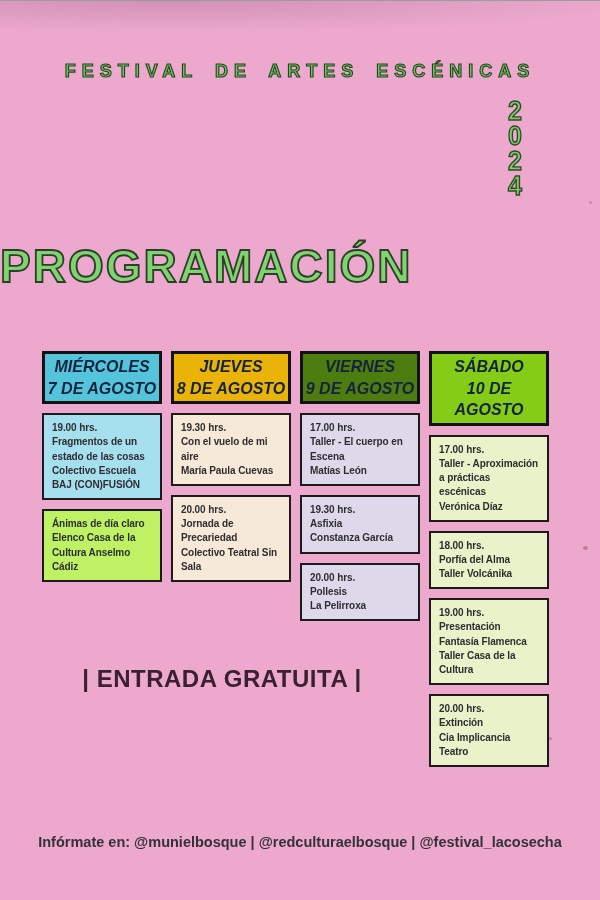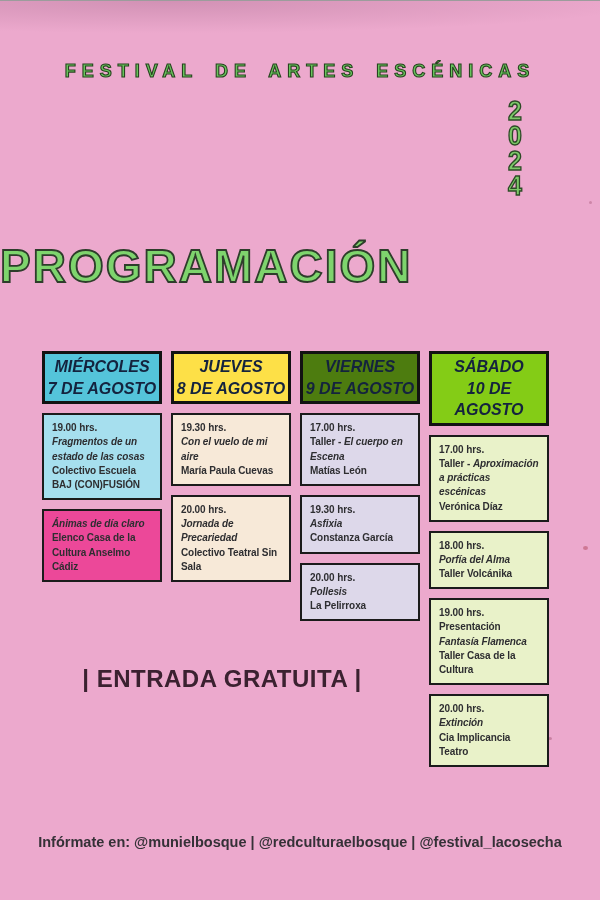--- a/index.html
+++ b/index.html
@@ -43,21 +43,21 @@
   .day-header{
     border:3px solid #121212;min-height:38px;padding:2px 1px;
     display:flex;flex-direction:column;justify-content:center;align-items:center;
     text-align:center;color:#14233e;font-weight:bold;font-size:16px;line-height:1.35;font-style:italic;
   }
   .event-card{
     border:2px solid #1b1b1b;padding:6px 8px;
     font-size:10px;font-weight:bold;color:#2e2e31;line-height:1.42;
     letter-spacing:-0.1px;
   }
-  .ev-title{font-style:italic;}
+  .ev-title{}
   .free-entry{
     position:absolute;top:664px;left:50px;width:344px;text-align:center;
     font-size:24px;font-weight:bold;color:#3b2130;letter-spacing:.5px;white-space:nowrap;
   }
   .footer-line{
     position:absolute;top:833px;left:0;width:100%;text-align:center;
     font-size:14.5px;font-weight:bold;color:#353137;white-space:nowrap;
   }
 </style>
 </head>
@@ -84,27 +84,27 @@
       <div class="day-column">
         <div class="day-header" style="background: rgb(84, 196, 218);">
           <div class="day-name">MIÉRCOLES</div>
           <div class="day-date">7 DE AGOSTO</div>
         </div>
         <div class="event-card" style="background: rgb(166, 223, 238);">
           <div class="ev-time">19.00 hrs.</div>
           <div class="ev-title-line"><span class="ev-title">Fragmentos de un estado de las cosas</span></div>
           <div class="ev-by">Colectivo Escuela BAJ (CON)FUSIÓN</div>
         </div>
-        <div class="event-card" style="background: #ec4899;">
+        <div class="event-card" style="background: #bef264;">
           <div class="ev-title-line"><span class="ev-title">Ánimas de día claro</span></div>
           <div class="ev-by">Elenco Casa de la Cultura Anselmo Cádiz</div>
         </div>
       </div>
       <div class="day-column">
-        <div class="day-header" style="background: #fde047;">
+        <div class="day-header" style="background: #eab308;">
           <div class="day-name">JUEVES</div>
           <div class="day-date">8 DE AGOSTO</div>
         </div>
         <div class="event-card" style="background: rgb(247, 233, 216);">
           <div class="ev-time">19.30 hrs.</div>
           <div class="ev-title-line"><span class="ev-title">Con el vuelo de mi aire</span></div>
           <div class="ev-by">María Paula Cuevas</div>
         </div>
         <div class="event-card" style="background: rgb(247, 233, 216);">
           <div class="ev-time">20.00 hrs.</div>

